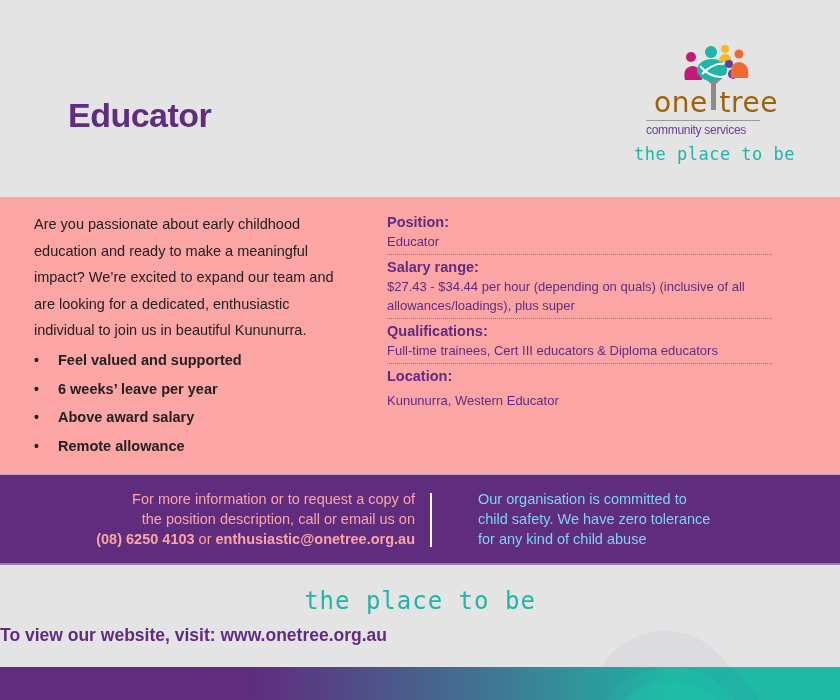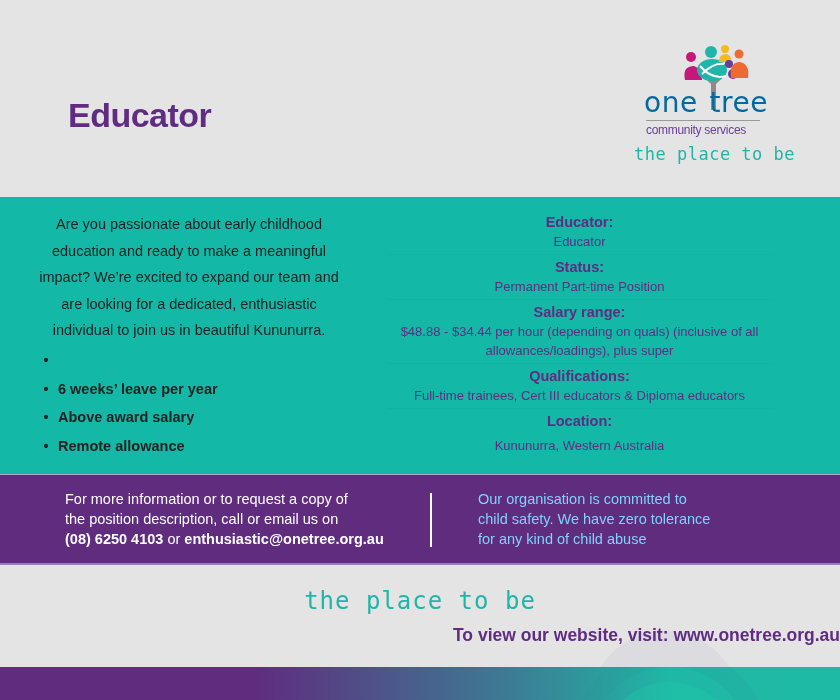--- a/index.html
+++ b/index.html
@@ -5,49 +5,49 @@
     * { box-sizing: border-box; margin: 0; padding: 0; }
     html, body { width: 840px; height: 700px; overflow: hidden; }
     body { font-family: "Liberation Sans", sans-serif; background: #e4e4e4; position: relative; }
 
     .header { position: absolute; left: 0; top: 0; width: 840px; height: 197px; background: #e4e4e4; }
     .title { position: absolute; left: 68px; top: 96px; font-size: 34px; font-weight: bold; color: #5f2c82; letter-spacing: -0.5px; }
     .subtitle { position: absolute; left: 69px; top: 147px; font-size: 18px; font-weight: bold; color: #5f2c82; }
 
     .logo { position: absolute; left: 630px; top: 40px; width: 180px; height: 130px; }
     .logo-tree { position: absolute; left: 10px; top: 0; }
-    .logo-word { position: absolute; left: 14px; top: 46px; font-size: 28px; color: #0369a1; letter-spacing: 0.5px; font-family: "DejaVu Sans", sans-serif; }
+    .logo-word { position: absolute; left: 24px; top: 46px; font-size: 28px; color: #a16207; letter-spacing: 0.5px; font-family: "DejaVu Sans", sans-serif; }
     .logo-word .gap { display: inline-block; width: 12px; }
     .logo-line { position: absolute; left: 16px; top: 80px; width: 114px; height: 1px; background: #9a9a9a; }
     .logo-sub { position: absolute; left: 16px; top: 83px; font-size: 12px; color: #6a3d9a; font-family: Liberation Sans, sans-serif; letter-spacing: -0.3px; }
     .logo-tag { position: absolute; left: 4px; top: 104px; font-size: 17px; color: #1fb5a8; font-family: "DejaVu Sans Mono", monospace; letter-spacing: 0.5px; }
 
-    .content { position: absolute; left: 0; top: 197px; width: 840px; height: 319px; background: #14b8a6; text-align: center; }
+    .content { position: absolute; left: 0; top: 197px; width: 840px; height: 319px; background: #fca5a5; }
     .intro { position: absolute; left: 34px; top: 14px; width: 310px; font-size: 14.5px; line-height: 26.5px; color: #222; }
     .bullets { position: absolute; left: 34px; top: 149px; list-style: none; }
     .bullets li { font-size: 14.5px; font-weight: bold; color: #222; height: 28.7px; line-height: 28.7px; display: flex; }
     .bullets li .dot { width: 24px; display: inline-block; font-size: 14px; }
 
     .details { position: absolute; left: 387px; top: 16px; width: 385px; }
     .detail { border-bottom: 1px dotted #8a6fa8; padding-bottom: 3px; margin-bottom: 3px; }
     .detail:last-child { border-bottom: none; }
     .detail .label { font-size: 14.5px; font-weight: bold; color: #5f2c82; line-height: 19px; }
     .detail .value { font-size: 13px; color: #5f2c82; line-height: 19px; }
     .detail.loc .value { margin-top: 5px; }
 
     .band { position: absolute; left: 0; top: 474px; width: 840px; height: 91px; background: #5f2c7e; border-top: 1px solid #b8a6c6; border-bottom: 2px solid #9b7fb4; }
-    .band-left { position: absolute; left: 65px; top: 14px; width: 350px; font-size: 14.5px; line-height: 20px; color: #ffffff; }
+    .band-left { position: absolute; left: 65px; top: 14px; width: 350px; font-size: 14.5px; line-height: 20px; color: #fca5a5; text-align: right; }
     .band-left b { font-weight: bold; }
     .band-divider { position: absolute; left: 430px; top: 18px; width: 2px; height: 54px; background: #ffffff; }
     .band-right { position: absolute; left: 478px; top: 14px; width: 320px; font-size: 14.5px; line-height: 20px; color: #7dd3fc; }
 
     .footer { position: absolute; left: 0; top: 565px; width: 840px; height: 102px; background: #e4e4e4; overflow: hidden; }
     .footer-circle { position: absolute; left: 590px; top: 66px; width: 150px; height: 150px; border-radius: 50%; background: #dcdbe0; }
     .footer-tag { position: absolute; left: 0; width: 840px; top: 22px; text-align: center; font-size: 24px; color: #1fb5a8; font-family: "DejaVu Sans Mono", monospace; letter-spacing: 1px; }
-    .footer-web { position: absolute; left: 0; width: 840px; top: 60px; text-align: right; font-size: 17.5px; font-weight: bold; color: #5f2c82; }
+    .footer-web { position: absolute; left: 0; width: 840px; top: 60px; text-align: left; font-size: 17.5px; font-weight: bold; color: #5f2c82; }
 
     .gradient-bar { position: absolute; left: 0; top: 667px; width: 840px; height: 33px; background: linear-gradient(90deg, #5f2c7e 0%, #5f2c7e 30%, #3d7a94 60%, #1fb8a6 80%, #1fbaa6 100%); overflow: hidden; }
     .gb-circle1 { position: absolute; left: 600px; top: 15px; width: 140px; height: 140px; border-radius: 50%; background: rgba(32,200,170,0.35); }
     .gb-circle2 { position: absolute; left: 570px; top: -20px; width: 200px; height: 200px; border-radius: 50%; border: 20px solid rgba(40,150,150,0.2); }
   </style>
 </head>
 <body>
 
 <div class="header">
   <div class="title">Educator</div>
@@ -83,55 +83,52 @@
     <div class="logo-sub">community services</div>
     <div class="logo-tag">the place to be</div>
   </div>
 </div>
 
 <div class="content">
   <p class="intro">Are you passionate about early childhood education and ready to make a meaningful impact? We’re excited to expand our team and are looking for a dedicated, enthusiastic individual to join us in beautiful Kununurra.</p>
   <ul class="bullets">
     <li>
         <span class="dot">•</span>
+        <span>Feel valued and supported</span>
       </li>
     <li>
         <span class="dot">•</span>
         <span>6 weeks’ leave per year</span>
       </li>
     <li>
         <span class="dot">•</span>
         <span>Above award salary</span>
       </li>
     <li>
         <span class="dot">•</span>
         <span>Remote allowance</span>
       </li>
   </ul>
 
   <div class="details">
     <div class="detail">
-      <div class="label">Educator:</div>
+      <div class="label">Position:</div>
       <div class="value">Educator</div>
     </div>
     <div class="detail">
-      <div class="label">Status:</div>
-      <div class="value">Permanent Part-time Position</div>
-    </div>
-    <div class="detail">
       <div class="label">Salary range:</div>
-      <div class="value">$48.88 - $34.44 per hour (depending on quals) (inclusive of all allowances/loadings), plus super</div>
+      <div class="value">$27.43 - $34.44 per hour (depending on quals) (inclusive of all allowances/loadings), plus super</div>
     </div>
     <div class="detail">
       <div class="label">Qualifications:</div>
       <div class="value">Full-time trainees, Cert III educators &amp; Diploma educators</div>
     </div>
     <div class="detail loc">
       <div class="label">Location:</div>
-      <div class="value">Kununurra, Western Australia</div>
+      <div class="value">Kununurra, Western Educator</div>
     </div>
   </div>
 </div>
 
 <div class="band">
   <div class="band-left">
     <div>For more information or to request a copy of</div>
     <div>the position description, call or email us on</div>
     <div><b>(08) 6250 4103</b><span> or </span><b>enthusiastic@onetree.org.au</b></div>
   </div>

